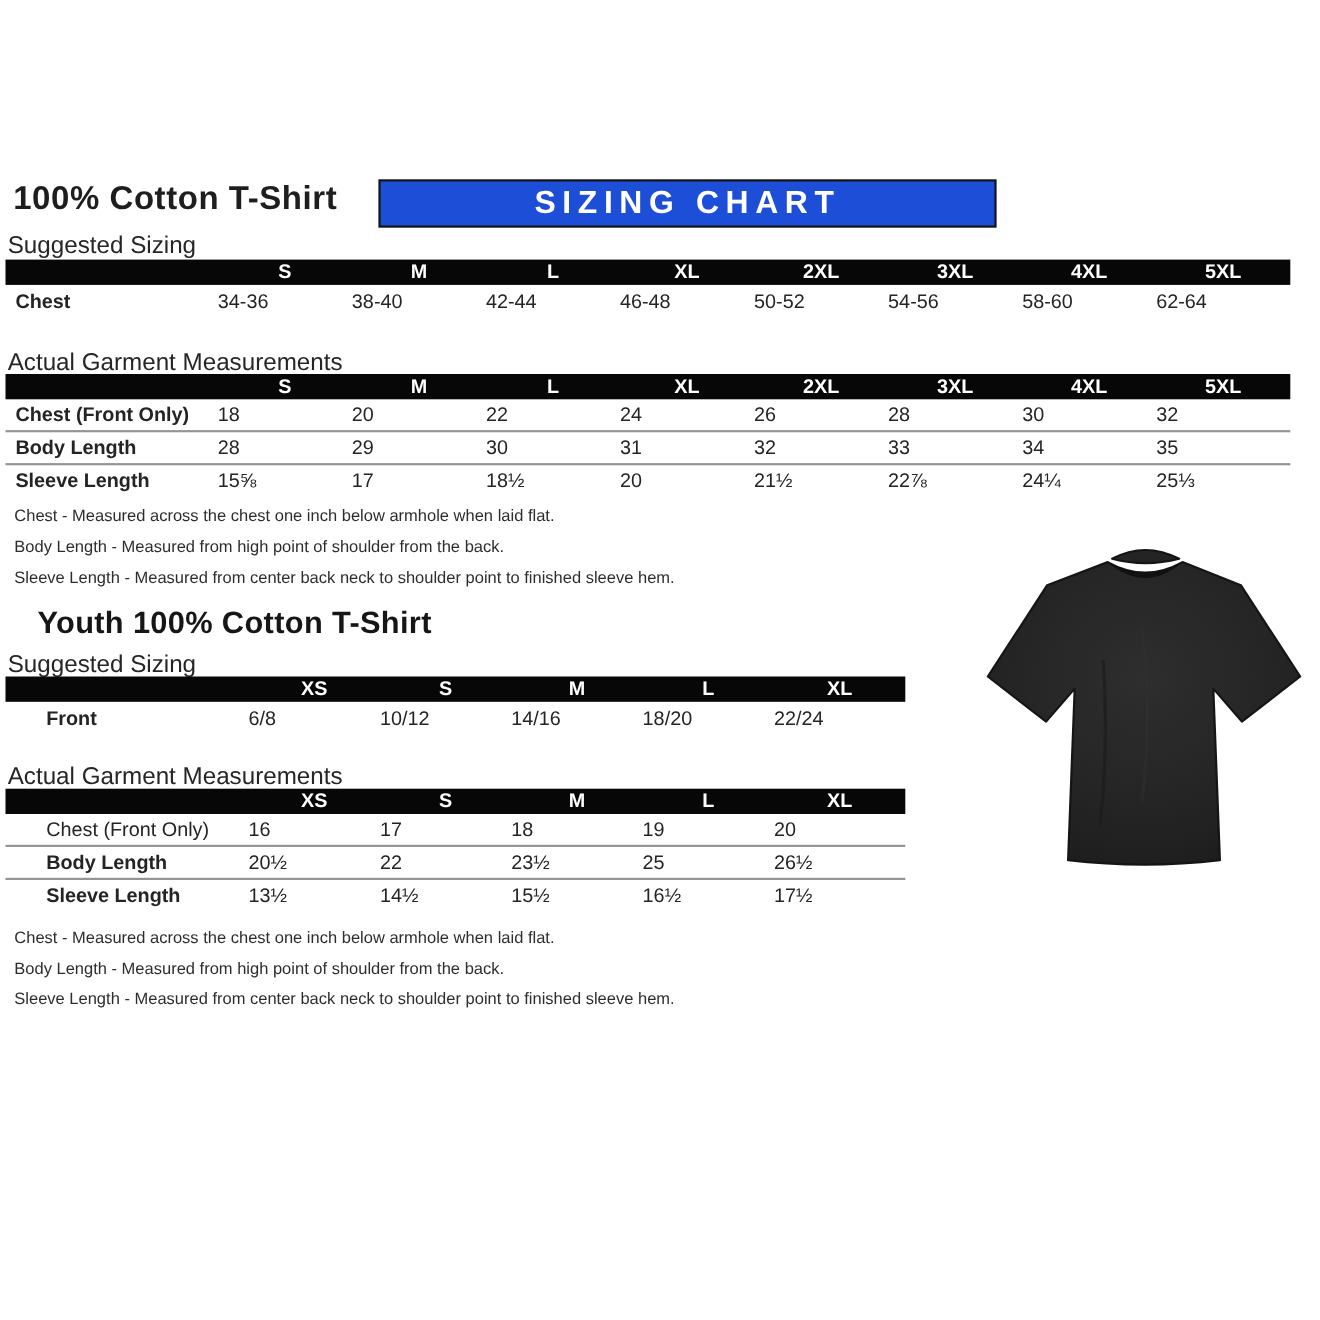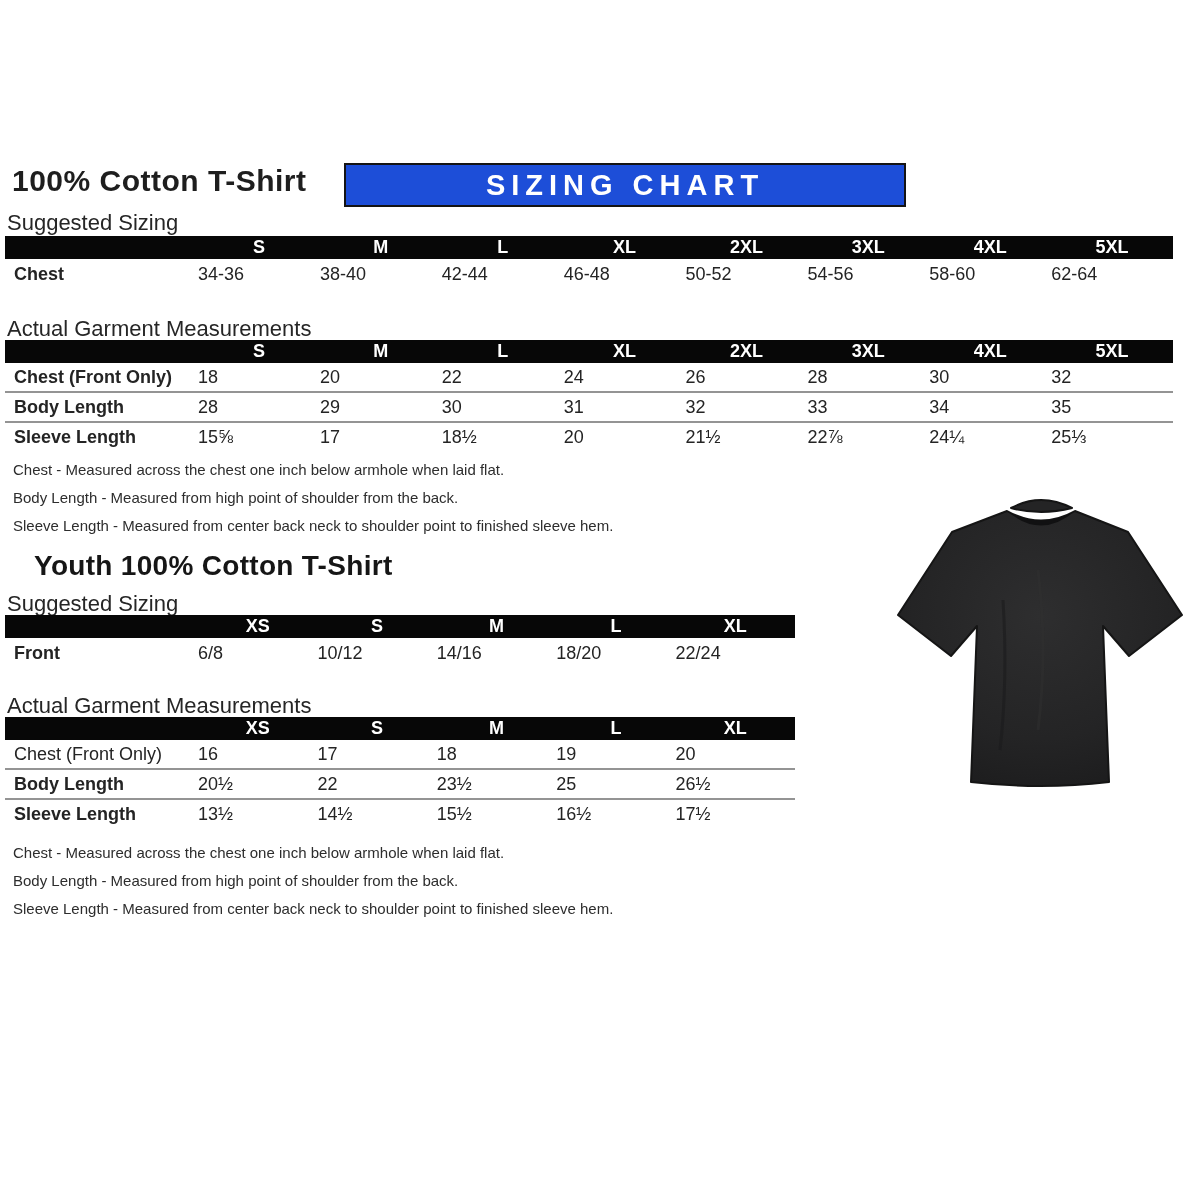--- a/index.html
+++ b/index.html
@@ -8,21 +8,21 @@
 
   .headline{position:absolute;left:12px;top:164px;font-size:30px;font-weight:bold;color:#1e1e1e;letter-spacing:.5px;}
   .banner{position:absolute;left:346px;top:165px;width:558px;height:40px;background:#1d4ed8;
           display:flex;align-items:center;justify-content:center;box-shadow:0 0 0 2px #141414;}
   .banner span{color:#fff;font-size:29px;font-weight:bold;letter-spacing:6px;}
 
   .section-label{position:absolute;left:7px;font-size:22px;color:#262626;}
 
   .tbl{position:absolute;left:5px;}
   .adult-grid{display:grid;grid-template-columns:193px repeat(8,1fr);width:1168px;}
-  .youth-grid{display:grid;grid-template-columns:193px repeat(5,1fr);width:790px;}
+  .youth-grid{display:grid;grid-template-columns:193px repeat(5,1fr);width:790px;padding-left:28px;}
   .thead{background:#070707;height:23px;align-items:center;}
   .thead .th{color:#fff;font-weight:bold;font-size:18px;text-align:center;line-height:23px;}
   .trow{align-items:center;}
   .trow .td{font-size:18px;text-align:left;color:#242424;}
   .suggested .trow{height:31px;}
   .actual .trow{height:28px;}
   .actual .trow.sep{border-bottom:2px solid #949494;}
   .label-cell{text-align:left !important;padding-left:9px;font-weight:bold;color:#1b1b1b;}
   .label-cell .reg{font-weight:bold;margin-left:5px;}
   .label-cell.plain{font-weight:normal;}

